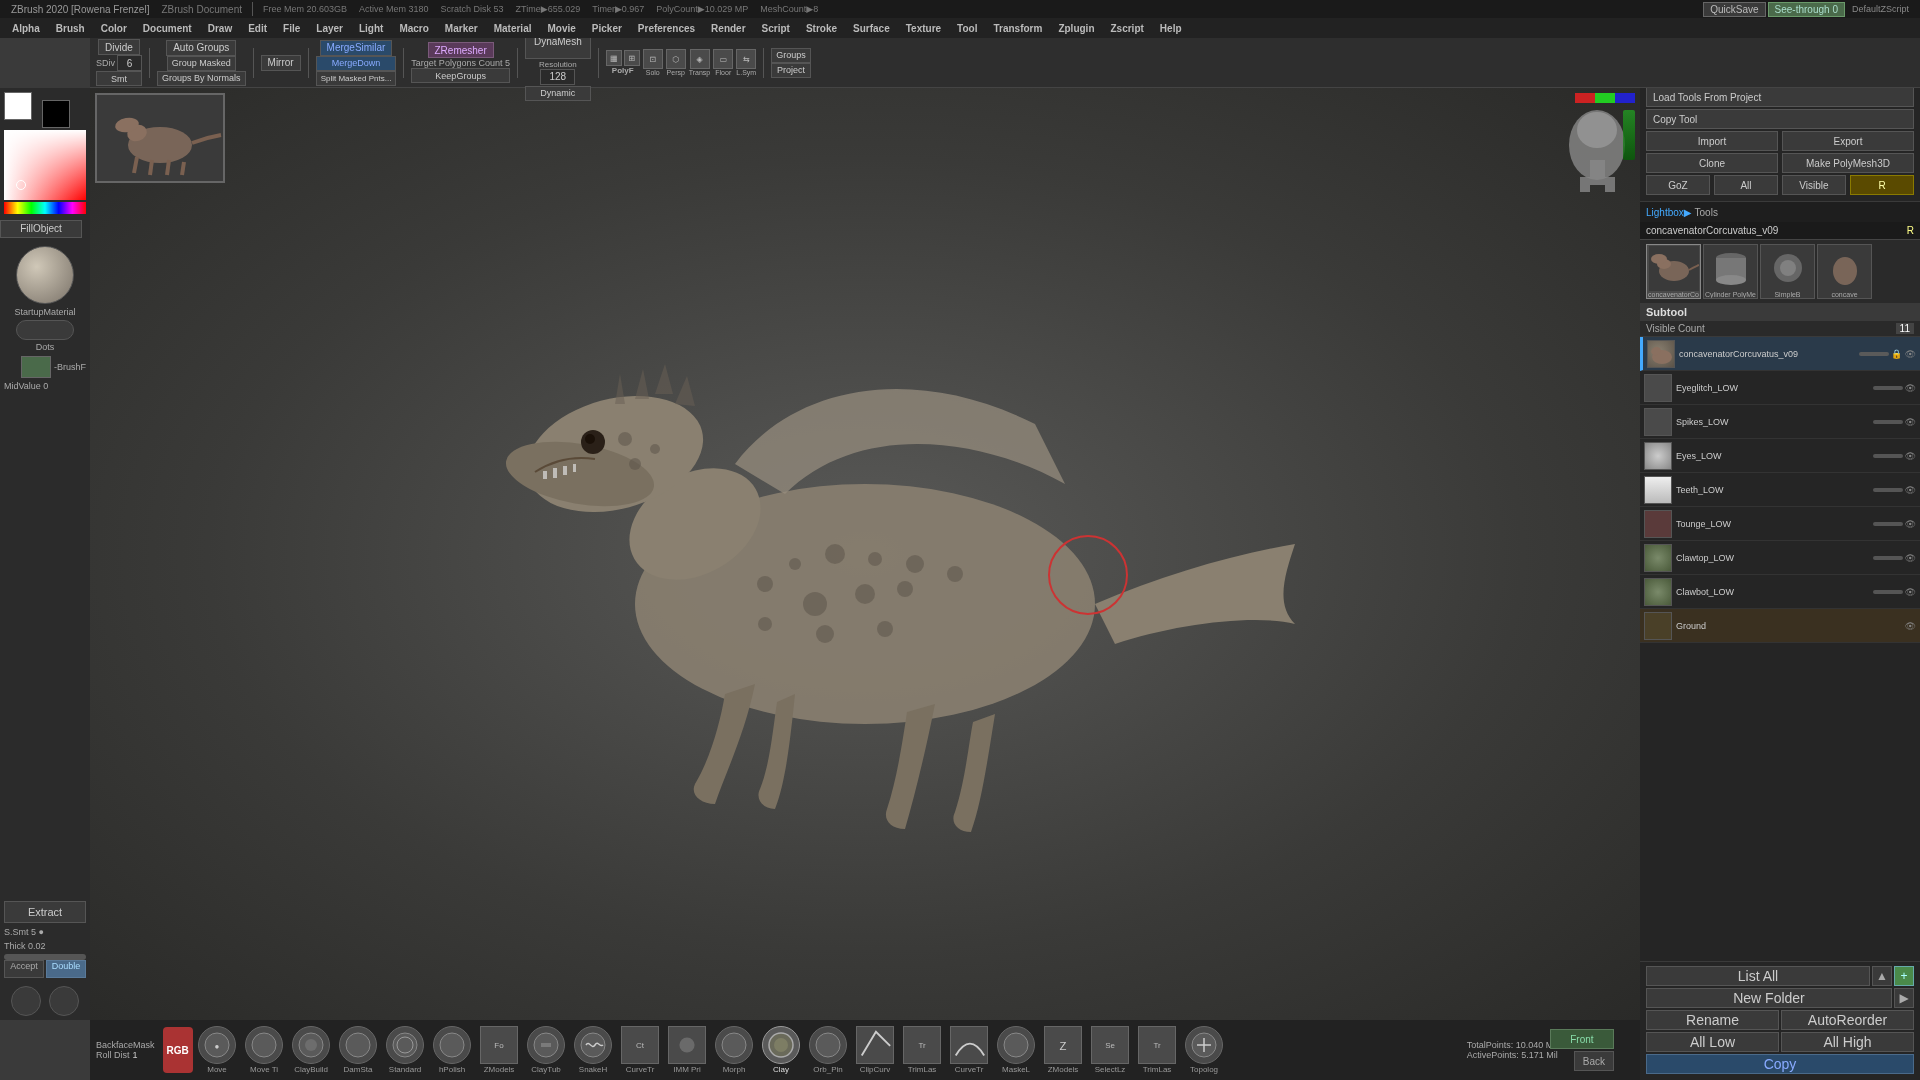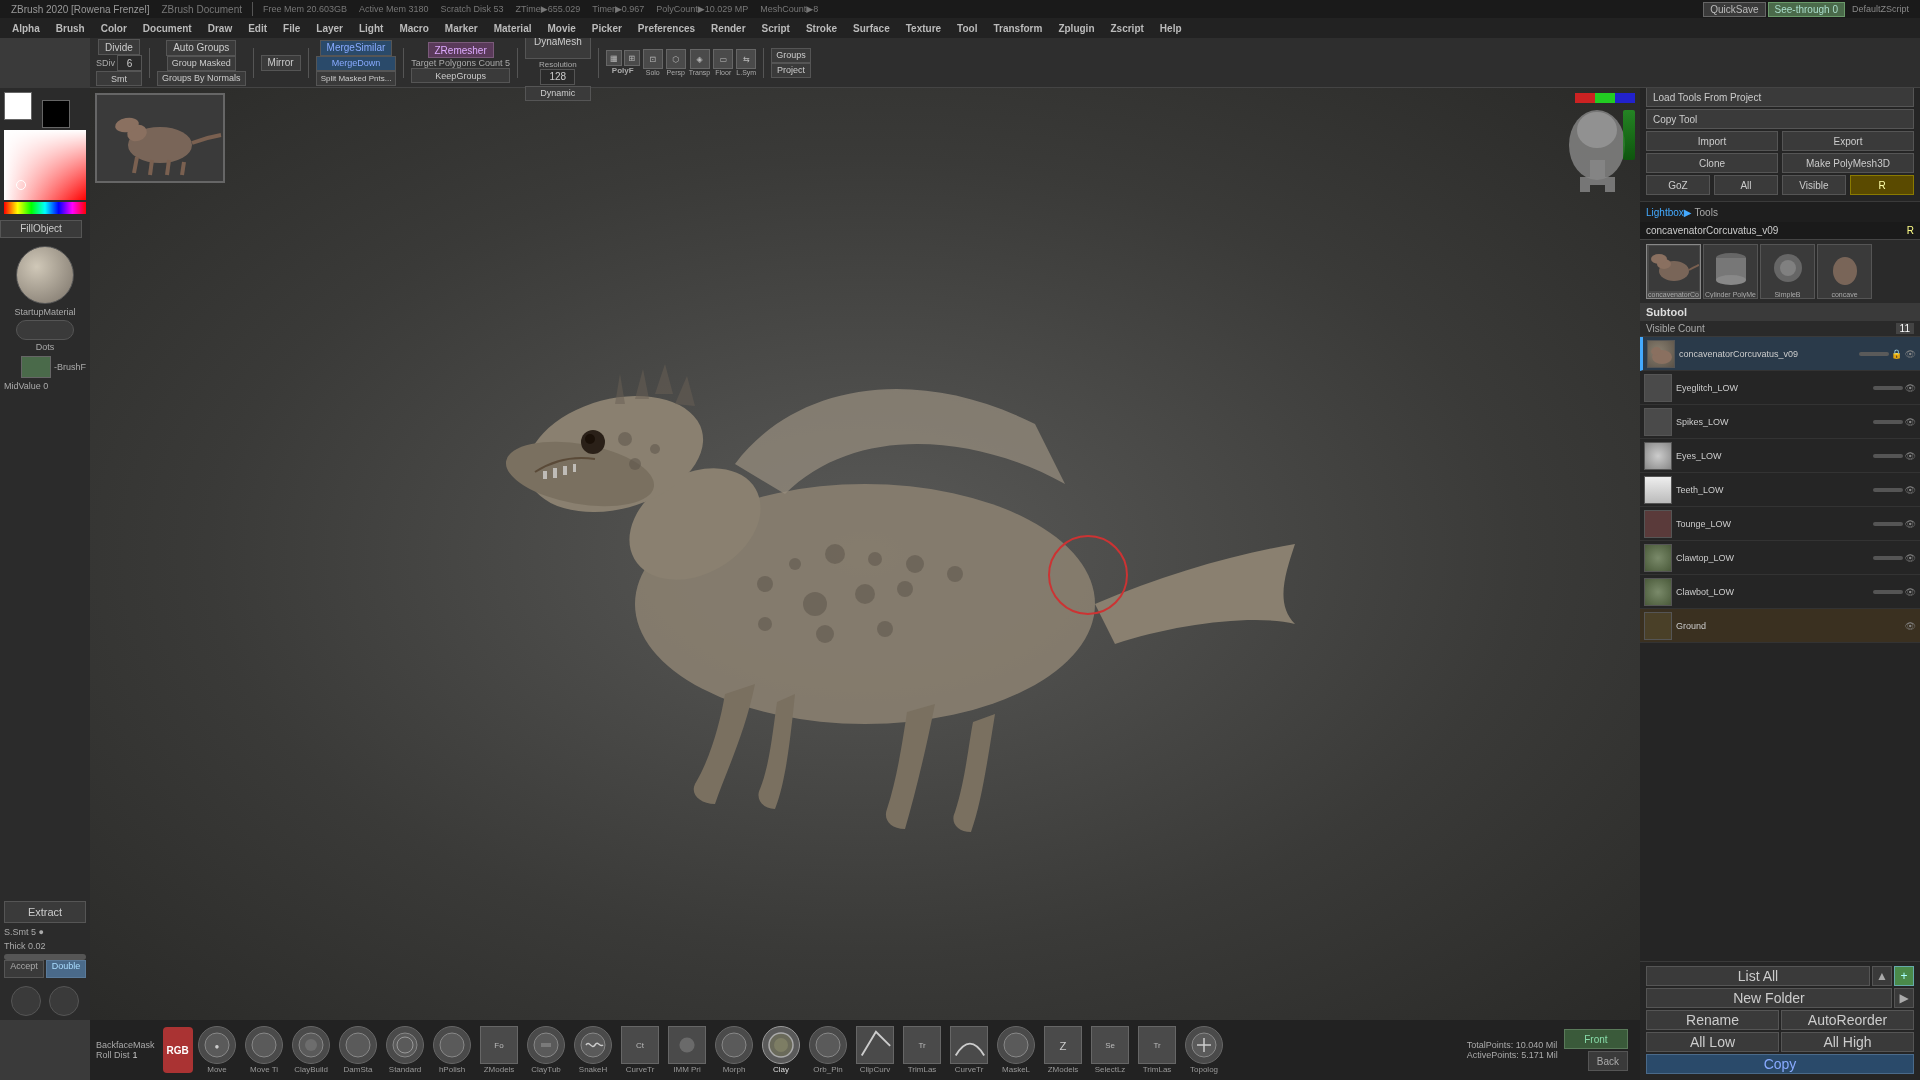--- a/index.html
+++ b/index.html
@@ -655,21 +655,21 @@
       border: 1px solid #666;
       display: flex;
       align-items: center;
       justify-content: center;
       font-size: 8px;
       color: #bbb;
     }
 
     .front-back-btns {
       position: absolute;
-      right: 6px;
+      right: 20px;
       display: flex;
       flex-direction: column;
       gap: 2px;
     }
     .front-btn {
       height: 20px;
       background: #3a5a3a;
       border: 1px solid #5a7a5a;
       color: #8da;
       font-size: 10px;

